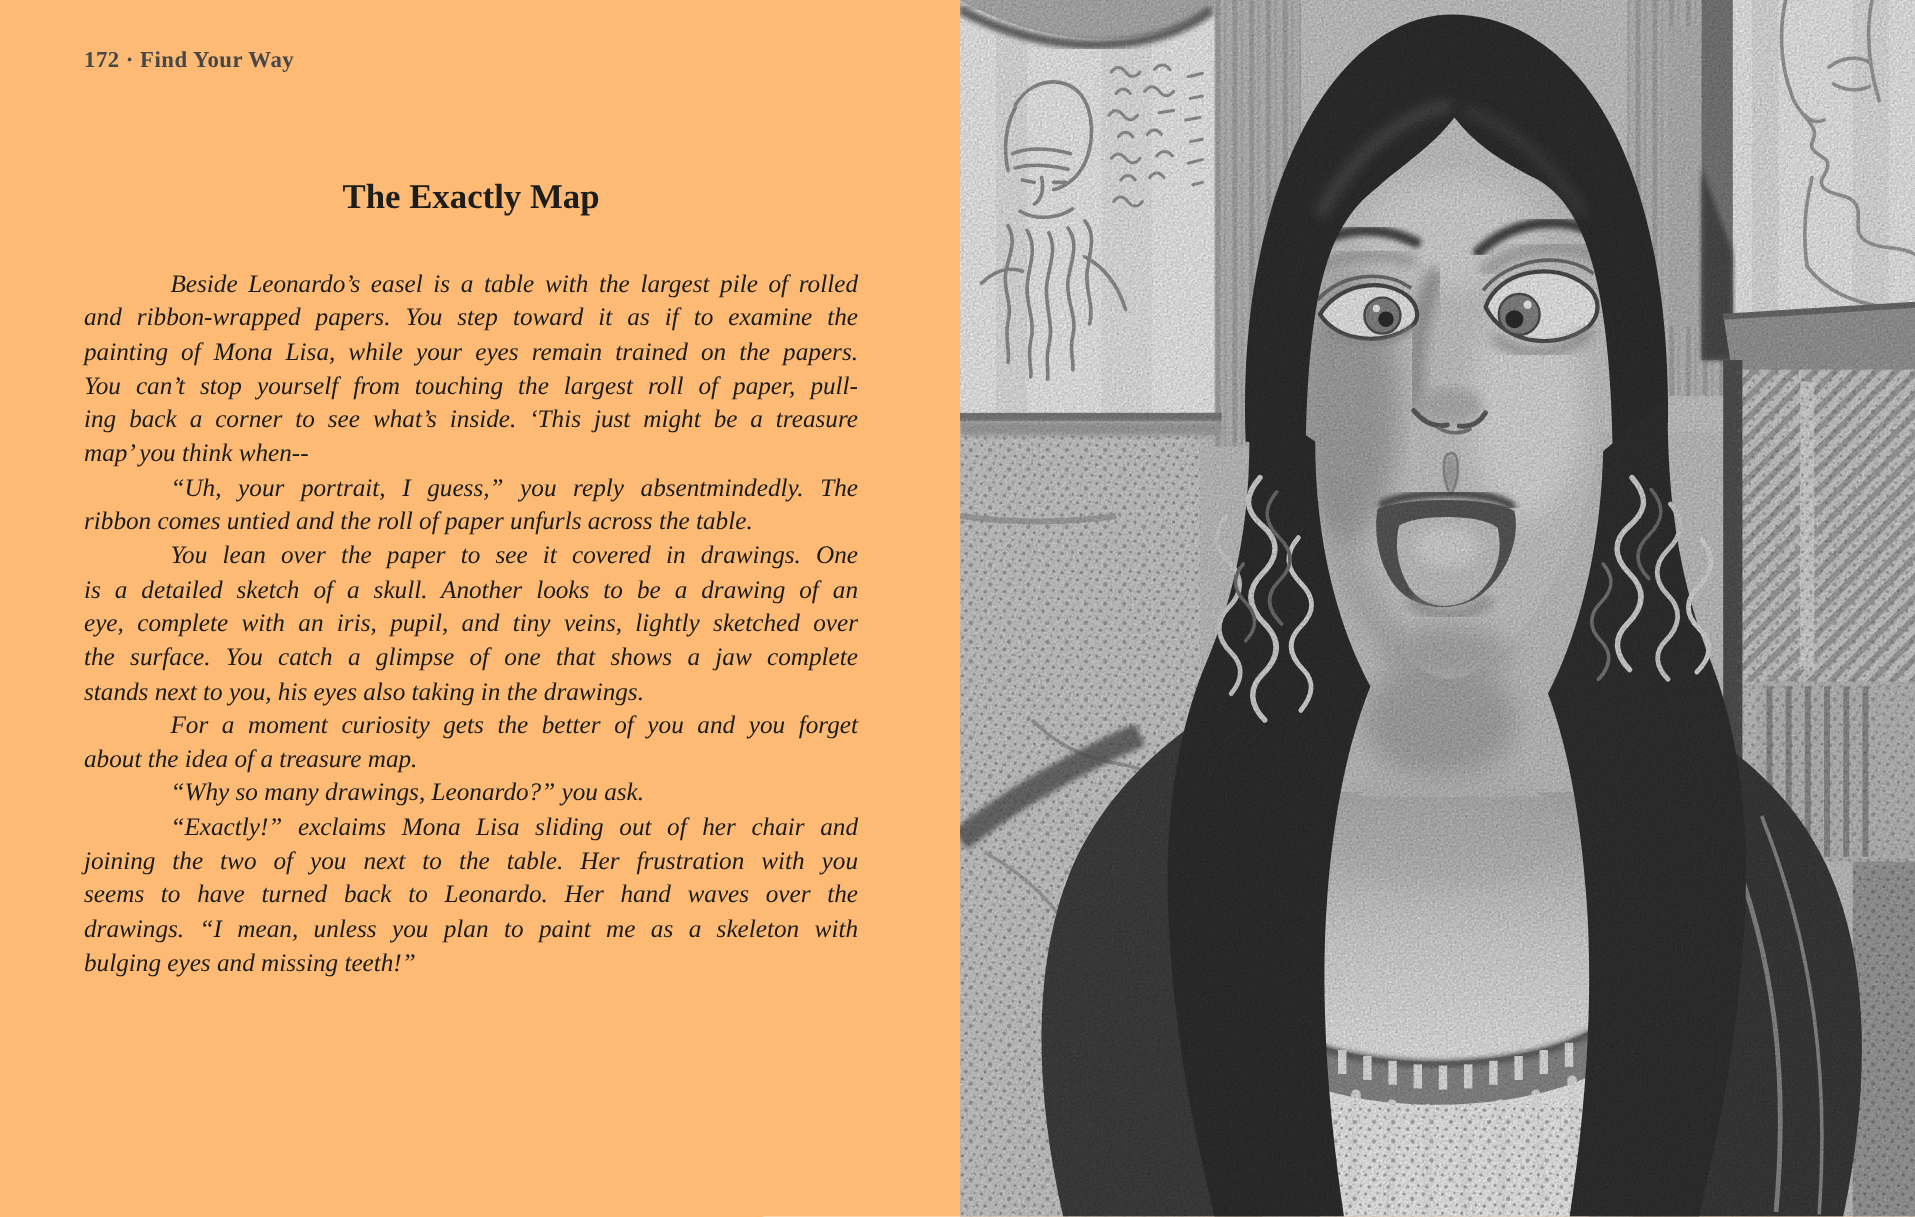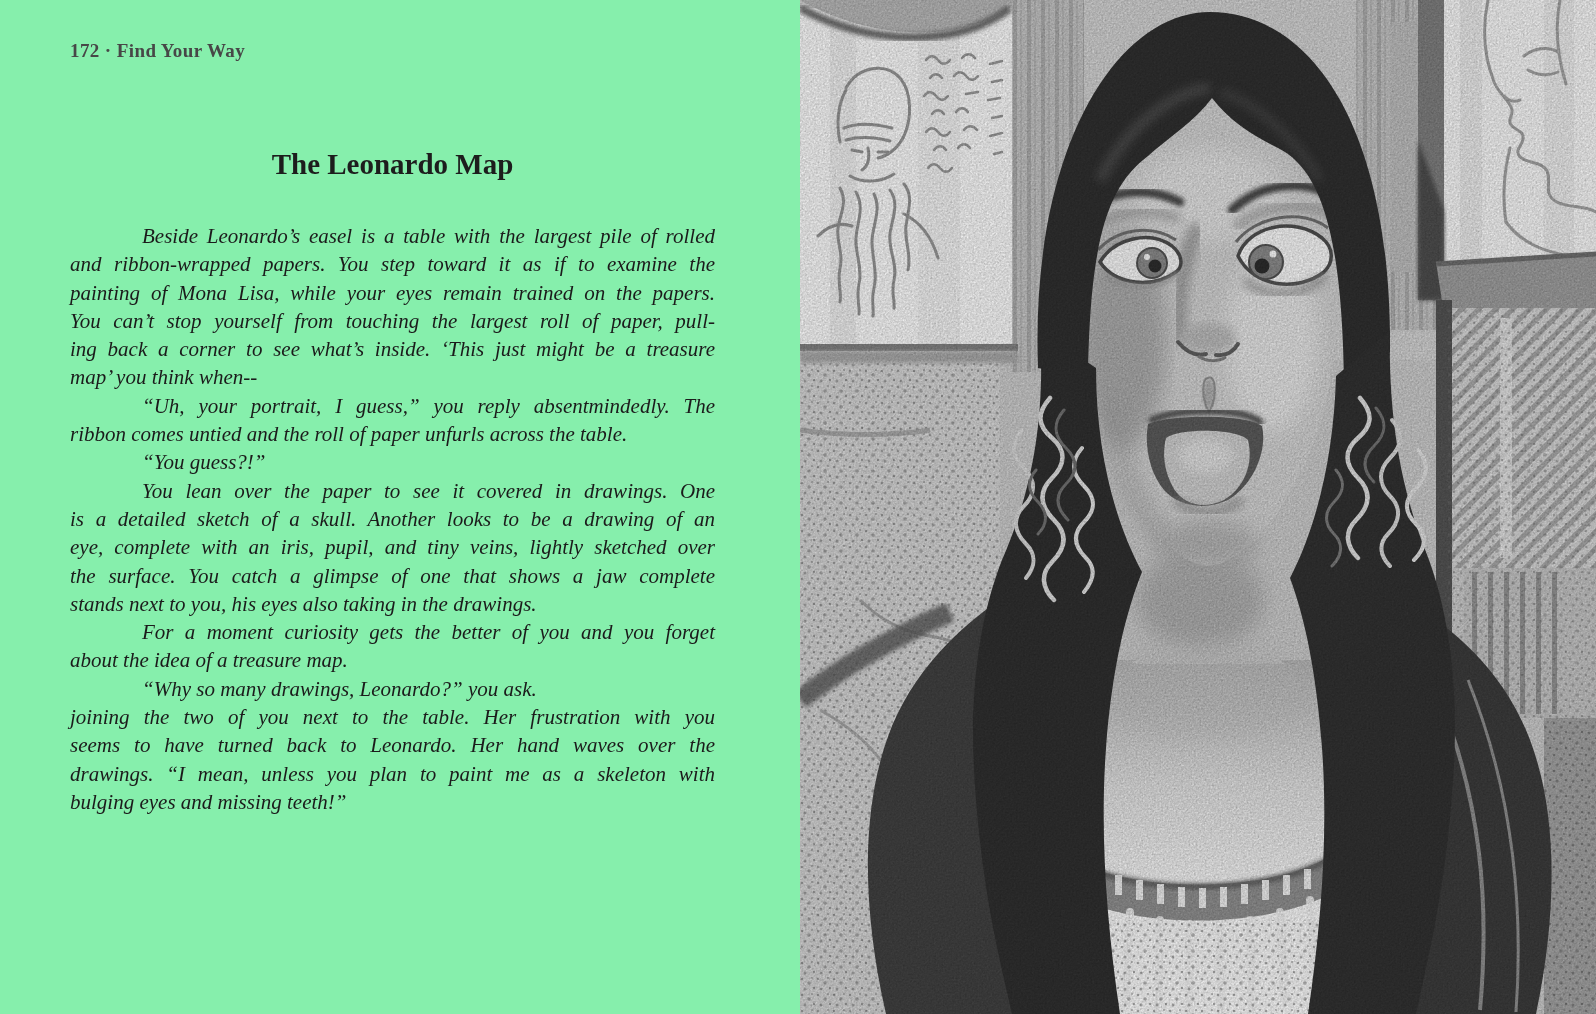--- a/index.html
+++ b/index.html
@@ -1,17 +1,17 @@
 <!DOCTYPE html>
 <html><head>
 <meta charset="utf-8">
 <style>
   html,body { margin:0; padding:0; background:#ffffff; }
   .page {
-    position:relative; width:1596px; height:1014px; background:#86efac;
+    position:relative; width:1596px; height:1014px; background:#fdba74;
     overflow:hidden; font-family:"Liberation Serif", serif;
   }
   .text-column { position:absolute; left:70px; top:0; width:645px; height:100%; }
   .running-header {
     position:absolute; top:40px; left:0;
     font-size:19px; font-weight:bold; letter-spacing:0.4px; color:#474747;
   }
   .chapter-title {
     position:absolute; top:148px; left:0; width:100%; margin:0;
     text-align:center; font-size:29px; font-weight:bold; color:#1d1d1d;
@@ -26,52 +26,50 @@
   .line.first { text-indent:72px; }
   .illustration { position:absolute; left:800px; top:0; width:796px; height:1014px; }
   .illustration svg { display:block; width:100%; height:100%; }
 </style>
 </head>
 <body>
 
 <div class="page">
   <div class="text-column">
     <div class="running-header">172 · Find Your Way</div>
-    <h1 class="chapter-title">The Leonardo Map</h1>
+    <h1 class="chapter-title">The Exactly Map</h1>
     <div class="body-text" id="body-text">
         <div class="para">
           <div class="line first">Beside Leonardo’s easel is a table with the largest pile of rolled</div>
           <div class="line">and ribbon-wrapped papers. You step toward it as if to examine the</div>
           <div class="line">painting of Mona Lisa, while your eyes remain trained on the papers.</div>
           <div class="line">You can’t stop yourself from touching the largest roll of paper, pull-</div>
           <div class="line">ing back a corner to see what’s inside. ‘This just might be a treasure</div>
           <div class="line last">map’ you think when--</div>
         </div>
         <div class="para">
           <div class="line first">“Uh, your portrait, I guess,” you reply absentmindedly. The</div>
           <div class="line last">ribbon comes untied and the roll of paper unfurls across the table.</div>
         </div>
         <div class="para">
-          <div class="line first last">“You guess?!”</div>
-        </div>
-        <div class="para">
           <div class="line first">You lean over the paper to see it covered in drawings. One</div>
           <div class="line">is a detailed sketch of a skull. Another looks to be a drawing of an</div>
           <div class="line">eye, complete with an iris, pupil, and tiny veins, lightly sketched over</div>
           <div class="line">the surface. You catch a glimpse of one that shows a jaw complete</div>
           <div class="line last">stands next to you, his eyes also taking in the drawings.</div>
         </div>
         <div class="para">
           <div class="line first">For a moment curiosity gets the better of you and you forget</div>
           <div class="line last">about the idea of a treasure map.</div>
         </div>
         <div class="para">
           <div class="line first last">“Why so many drawings, Leonardo?” you ask.</div>
         </div>
         <div class="para">
+          <div class="line first">“Exactly!” exclaims Mona Lisa sliding out of her chair and</div>
           <div class="line">joining the two of you next to the table. Her frustration with you</div>
           <div class="line">seems to have turned back to Leonardo. Her hand waves over the</div>
           <div class="line">drawings. “I mean, unless you plan to paint me as a skeleton with</div>
           <div class="line last">bulging eyes and missing teeth!”</div>
         </div>
       </div>
   </div>
 
   <div class="illustration">
     <svg viewBox="0 0 796 1014" role="img" xmlns="http://www.w3.org/2000/svg" aria-label="Hand-drawn grayscale illustration of Mona Lisa crossing her eyes and sticking out her tongue, with framed sketches of a bearded man and a profile face on the wall behind her">

